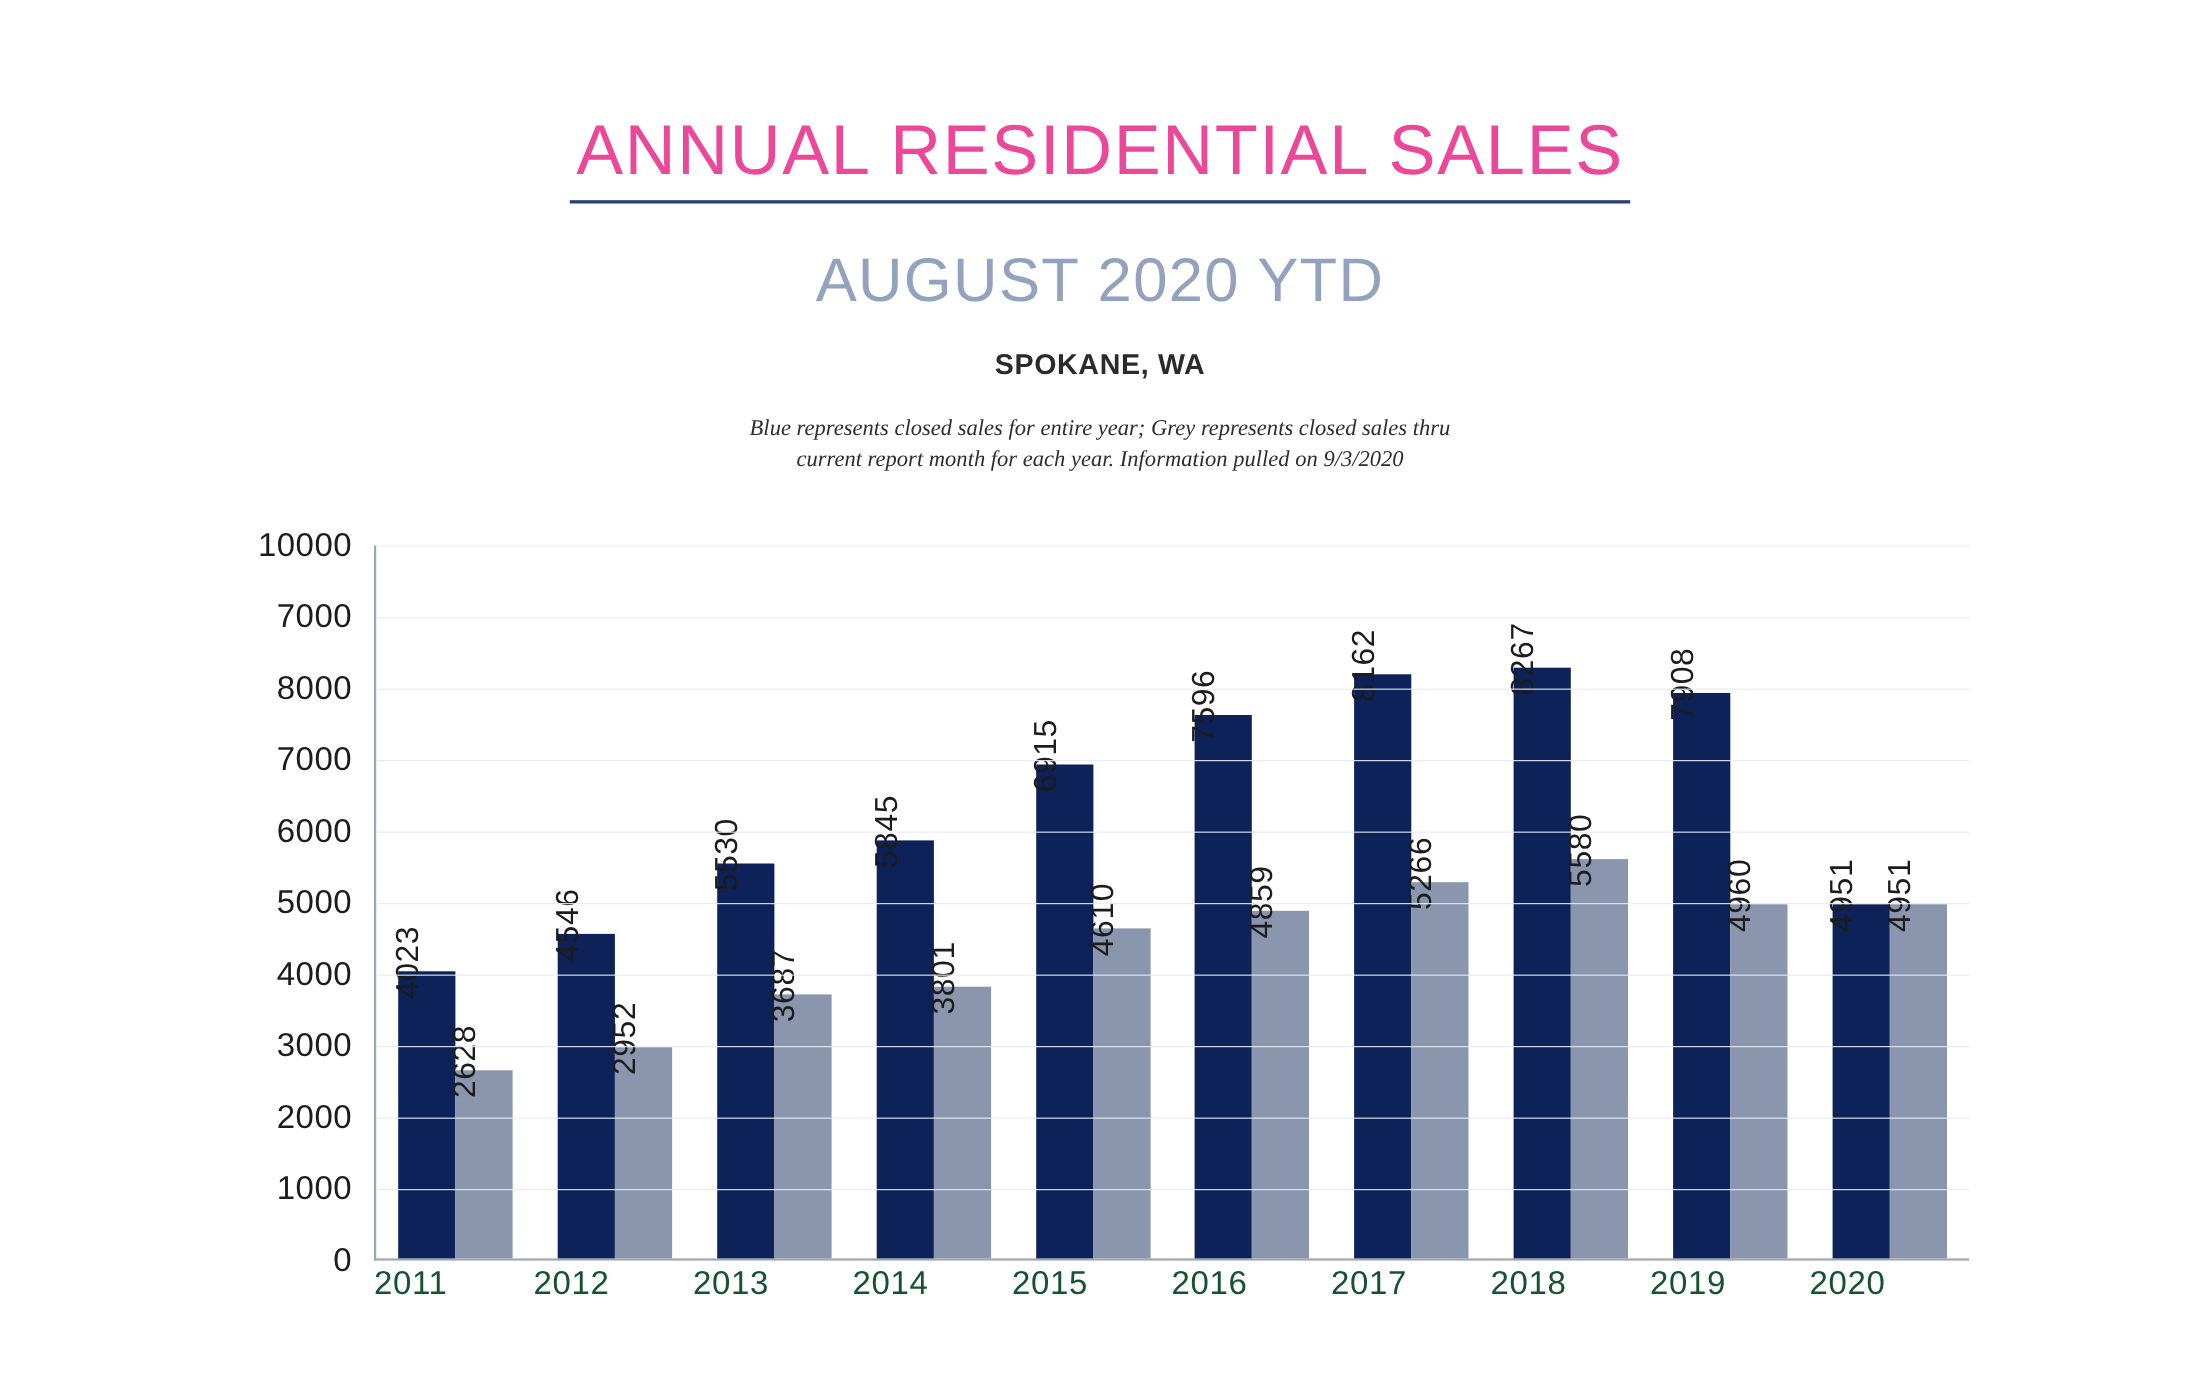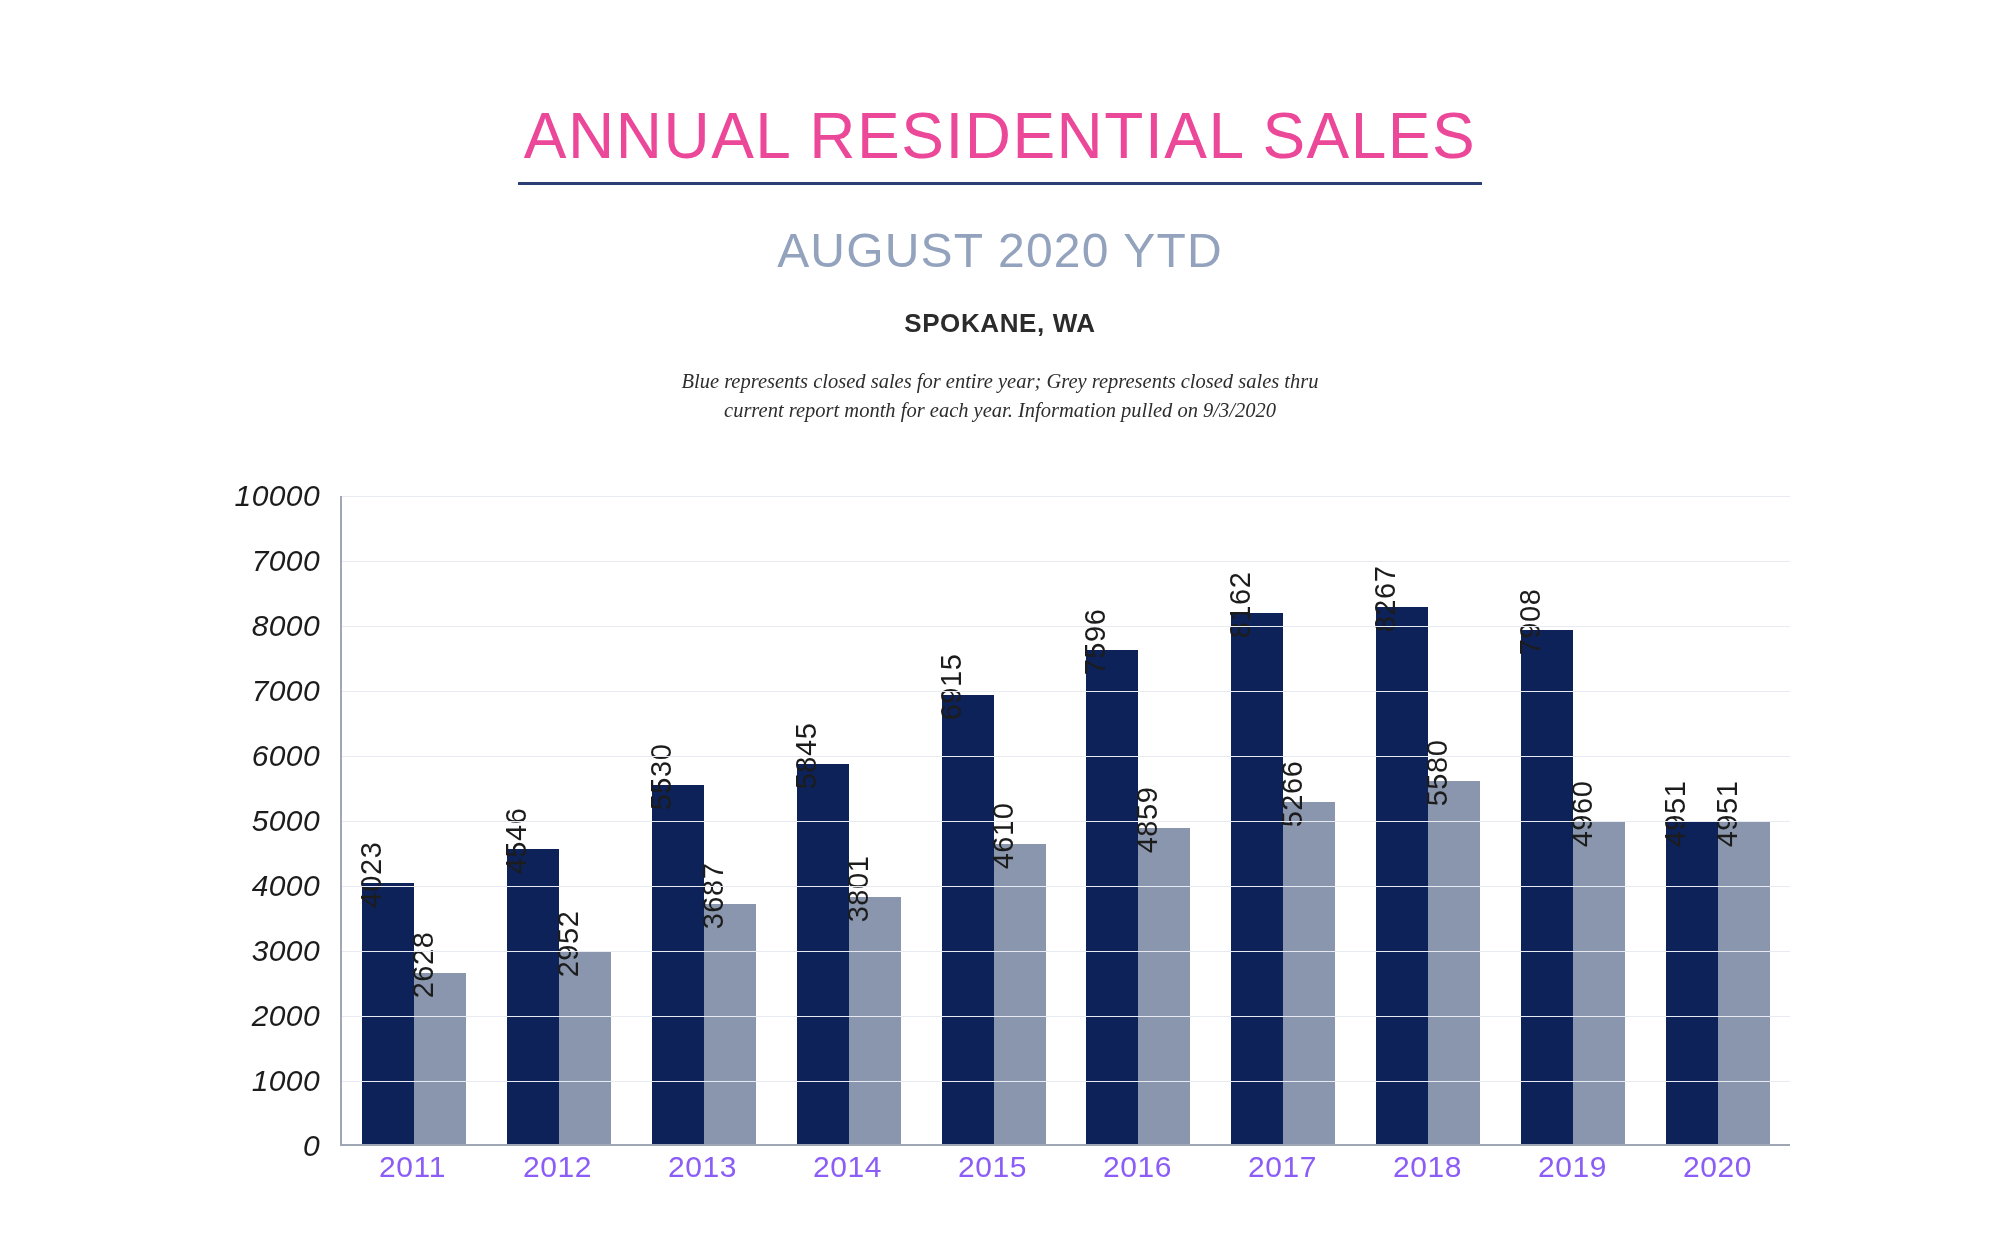--- a/index.html
+++ b/index.html
@@ -27,21 +27,21 @@
     letter-spacing: 1.5px;
     color: #ec4899;
     font-weight: 400;
     line-height: 1.0;
     display: inline-block;
     padding: 0 6px 14px 6px;
     border-bottom: 3px solid #2c3f74;
   }
   .subtitle {
     margin-top: 42px;
-    font-size: 48px;
+    font-size: 56px;
     letter-spacing: 1.2px;
     color: #93a2bd;
     font-weight: 400;
     line-height: 1.0;
   }
   .location {
     margin-top: 33px;
     font-size: 26px;
     letter-spacing: 0.6px;
     color: #2b2b2b;
@@ -66,21 +66,20 @@
     top: 496px;
     width: 2000px;
     height: 700px;
   }
   .y-labels {
     position: absolute;
     left: 190px;
     top: 0;
     width: 130px;
     height: 650px;
-    font-style: italic;
   }
   .y-label {
     position: absolute;
     right: 0;
     font-size: 30px;
     color: #1c1c1c;
     transform: translateY(-50%);
     white-space: nowrap;
     letter-spacing: 0.4px;
   }
@@ -138,23 +137,23 @@
   }
   .x-labels {
     position: absolute;
     left: 340px;
     top: 654px;
     width: 1450px;
     display: flex;
   }
   .x-label {
     flex: 1 1 0;
-    text-align: center;
+    text-align: left;
     font-size: 30px;
-    color: #8b5cf6;
+    color: #14532d;
     letter-spacing: 0.6px;
   }
 </style>
 </head>
 <body>
 
 <div class="header">
   <div class="title">ANNUAL RESIDENTIAL SALES</div>
   <div class="subtitle">AUGUST 2020 YTD</div>
   <div class="location">SPOKANE, WA</div>

